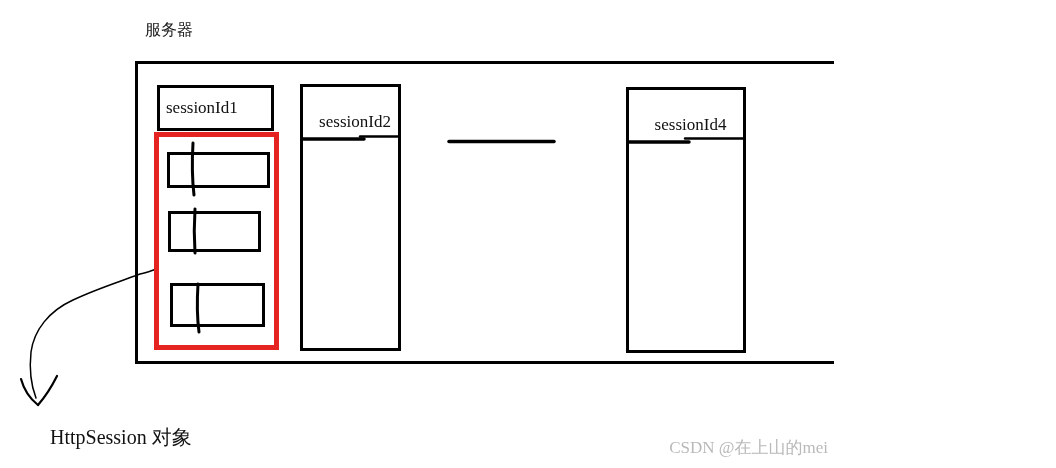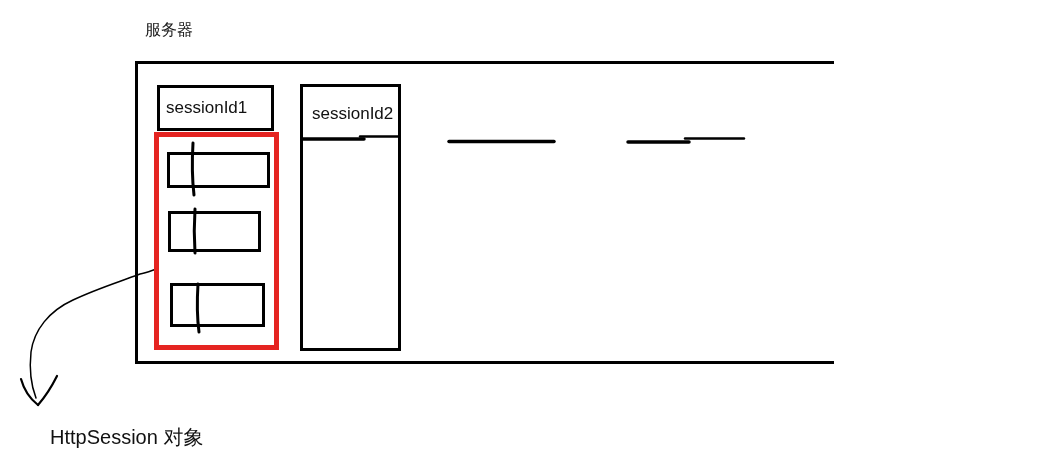--- a/index.html
+++ b/index.html
@@ -3,21 +3,21 @@
 <meta charset="utf-8">
 <style>
   html, body { margin: 0; padding: 0; background: #ffffff; }
   * { box-sizing: border-box; }
   .canvas {
     position: relative;
     width: 834px;
     height: 468px;
     background: #ffffff;
     overflow: hidden;
-    font-family: Liberation Sans, sans-serif;
+    font-family: Liberation Serif, serif;
     color: #1c1c1c;
     --red: #e52421;
     --ink: #000000;
     --wm: #b9b9b9;
   }
   .abs { position: absolute; }
   .title {
     left: 145px; top: 20px;
     font-size: 16px;
     color: #1c1c1c;
@@ -51,22 +51,23 @@
     border: 3px solid var(--ink);
     background: #fff;
     z-index: 4;
   }
   .e1 { left: 167px; top: 152px; width: 103px; height: 36px; }
   .e2 { left: 168px; top: 211px; width: 93px;  height: 41px; }
   .e3 { left: 170px; top: 283px; width: 95px;  height: 44px; }
   .session-box {
     border: 3px solid var(--ink);
     background: #fff;
-    padding: 17px 0 0 9px;
+    padding: 25px 0 0 9px;
     z-index: 3;
+    text-align: center;
   }
   .s2 { left: 300px; top: 84px; width: 101px; height: 267px; }
   .s3 { left: 447px; top: 86px; width: 109px; height: 266px; }
   .s4 { left: 626px; top: 87px; width: 120px; height: 266px; }
   .caption {
     left: 33px; top: 424px;
     font-size: 20px;
     color: #111;
     z-index: 4;
     margin-left: 17px;
@@ -106,30 +107,34 @@
     <span class="session-label">sessionId1</span>
   </div>
   <div class="abs red-box"></div>
   <div class="abs entry-box e1"></div>
   <div class="abs entry-box e2"></div>
   <div class="abs entry-box e3"></div>
 
   <div class="abs session-box s2">
     <span class="session-label">sessionId2</span>
   </div>
+  <div class="abs session-box s4">
+    <span class="session-label">sessionId4</span>
+  </div>
 
   <svg class="layer over" viewBox="0 0 1056 468">
 
     <path class="ink-line" stroke-width="3" d="M193,143 C192,160 192,178 194,195"></path>
     <path class="ink-line" stroke-width="3" d="M195,209 C194,224 194,238 195,253"></path>
     <path class="ink-line" stroke-width="3" d="M198,284 C197,300 197,317 199,332"></path>
 
     <path class="ink-line" stroke-width="3.5" d="M303,139 L364,139"></path>
     <path class="ink-line" stroke-width="2.4" d="M360,136.5 L399,136.5"></path>
     <path class="ink-line" stroke-width="3.5" d="M449,141.5 L554,141.5"></path>
     <path class="ink-line" stroke-width="3.5" d="M628,142 L689,142"></path>
     <path class="ink-line" stroke-width="2.4" d="M685,138.5 L744,138.5"></path>
   </svg>
 
   <div class="abs caption">HttpSession 对象</div>
 
+  <div class="abs watermark">CSDN @在上山的mei</div>
 
 </div>
 
 </body></html>

